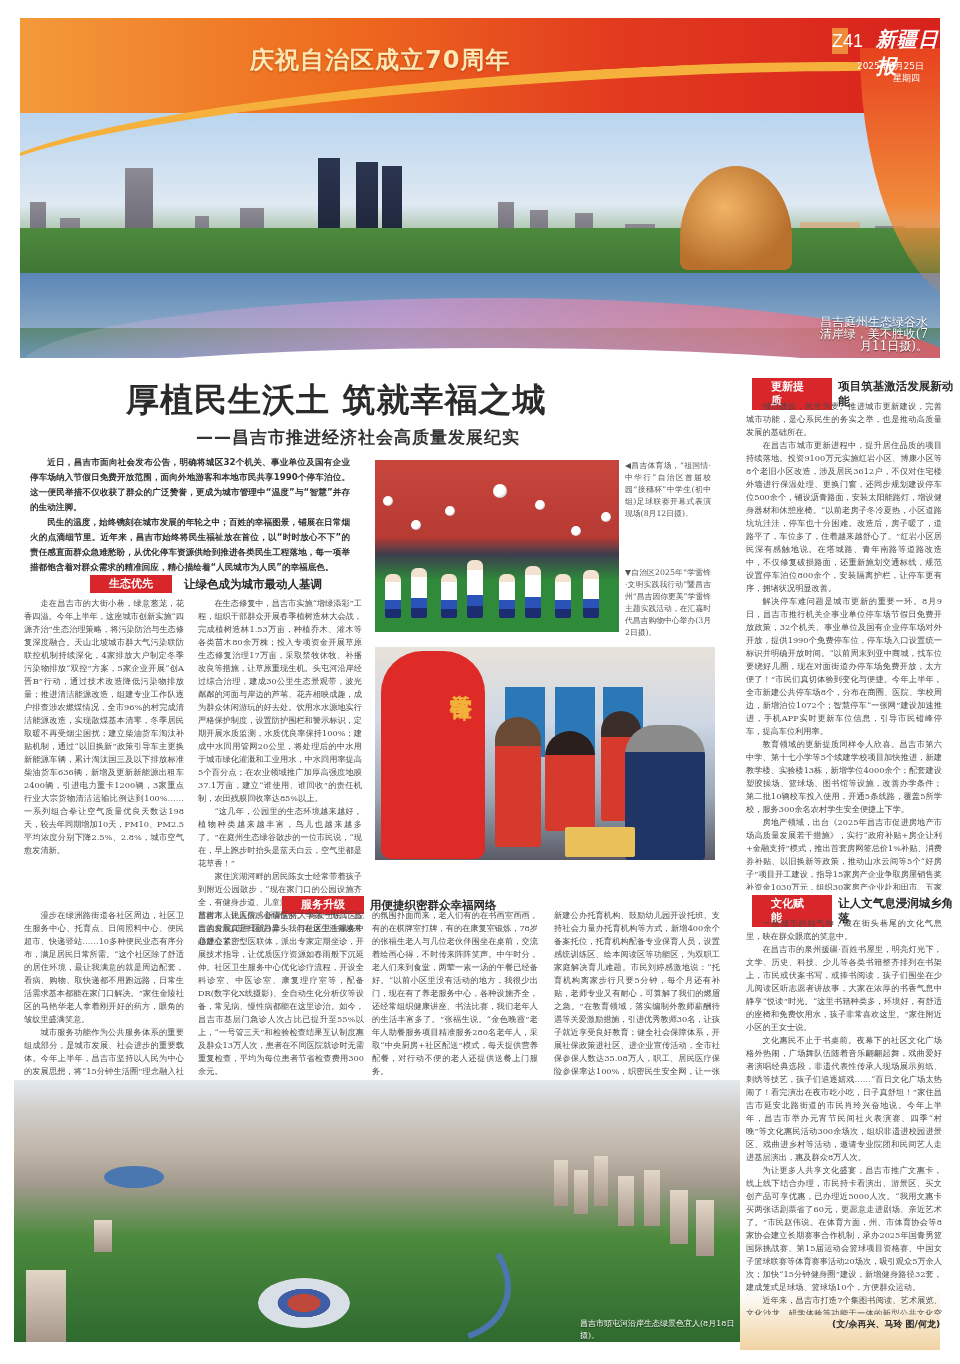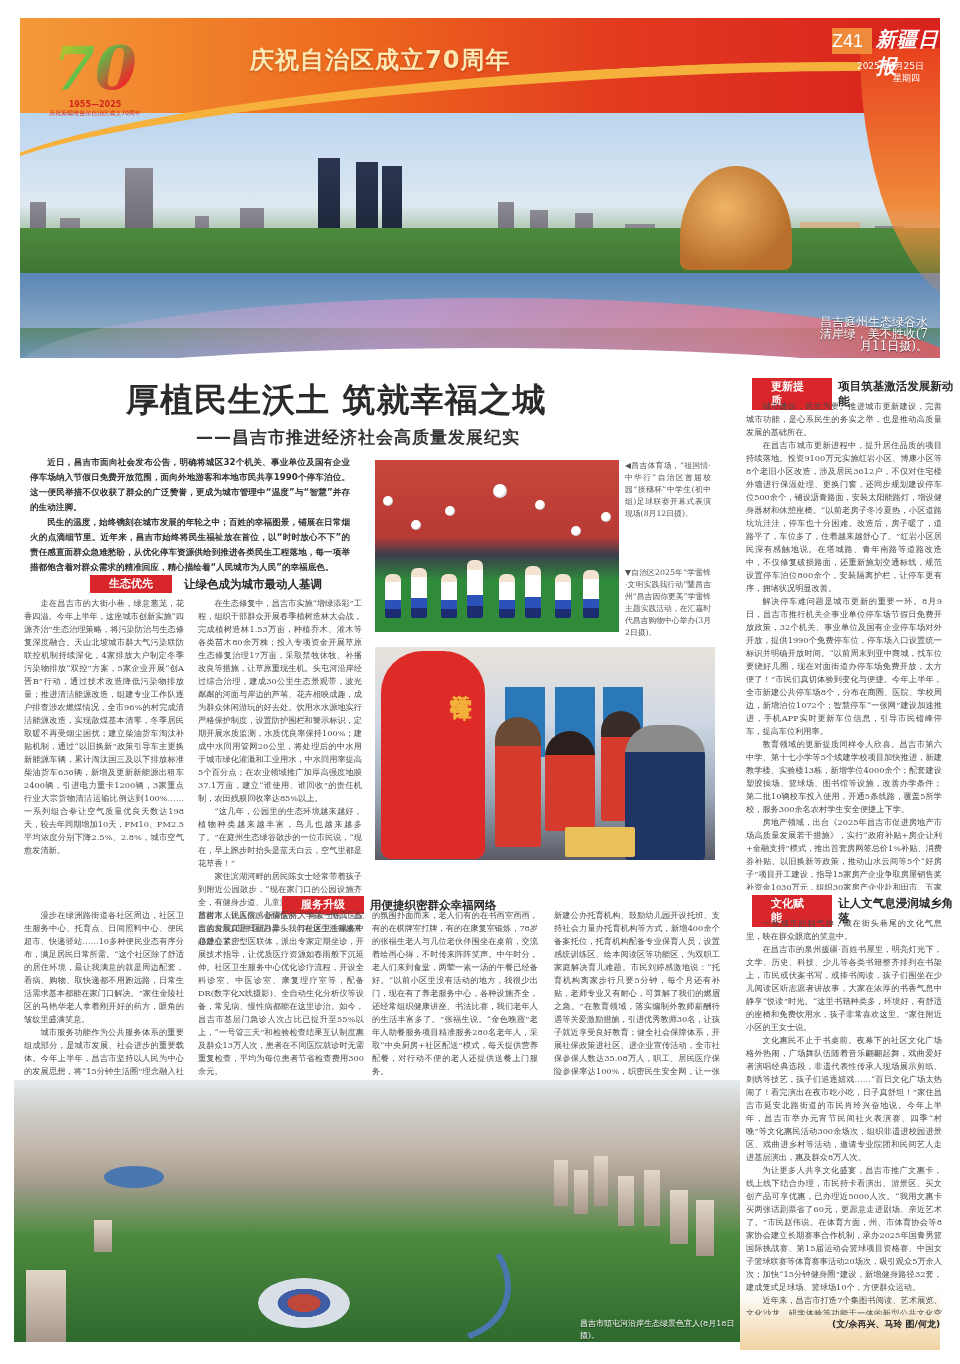--- a/index.html
+++ b/index.html
@@ -19,22 +19,22 @@
   .logo-70 { position: absolute; left: 20px; top: 20px; width: 110px; height: 110px; }
   .logo-70 .num { font-family: "DejaVu Serif", serif; font-size: 60px; font-weight: bold; font-style: italic;
     background: linear-gradient(135deg, #f4c21c, #5cc04b 45%, #e6322b 75%);
     -webkit-background-clip: text; background-clip: text; color: transparent; line-height: 60px; display: block; text-align: center; }
   .logo-70 .years { font-size: 8px; color: #d0281c; text-align: center; display: block; margin-top: 2px; font-weight: bold; }
   .logo-70 .sub { font-size: 6px; color: #d0281c; text-align: center; display: block; }
   .banner-title { position: absolute; left: 230px; top: 26px; font-size: 24px; font-weight: bold; color: #fde7b3; letter-spacing: 1px;
     text-shadow: 0 1px 2px rgba(120,40,0,.5); }
   .banner-calli { position: absolute; left: 598px; top: 26px; font-family: "DejaVu Serif", serif; font-size: 40px; font-weight: bold; font-style: italic;
     color: #f6d37a; text-shadow: 0 2px 2px rgba(120,30,0,.5); letter-spacing: 2px; }
-  .page-badge { position: absolute; left: 812px; top: 10px; width: 40px; height: 26px; background: #ef8a3b; color: #fff;
-    font-size: 18px; line-height: 26px; text-align: left; font-family: "Liberation Sans", sans-serif; }
+  .page-badge { position: absolute; left: 812px; top: 10px; width: 16px; height: 26px; background: #ef8a3b; color: #fff;
+    font-size: 18px; line-height: 26px; text-align: right; font-family: "Liberation Sans", sans-serif; }
   .paper-name { position: absolute; left: 856px; top: 8px; font-family: "DejaVu Serif", serif; font-size: 20px; font-weight: bold; font-style: italic; color: #fff; letter-spacing: 1px; }
   .pub-date { position: absolute; right: 16px; top: 42px; font-size: 9px; color: #fff; text-align: center; }
   .pub-weekday { position: absolute; right: 20px; top: 54px; font-size: 9px; color: #fff; text-align: right; }
 
   
   .skyline { position: absolute; left: 0; top: 140px; width: 920px; height: 170px; }
   .sky-b { position: absolute; bottom: 70px; background: linear-gradient(180deg,#8c8a93,#615e6a); }
   .greenery { position: absolute; left: 0; bottom: 40px; width: 920px; height: 60px; background: linear-gradient(180deg,#4d8a3d,#3b6f31); }
   .lake { position: absolute; left: 0; bottom: 0; width: 920px; height: 55px; background: linear-gradient(180deg,#5a86b6,#8aa8c6); }
   .dome { position: absolute; left: 660px; top: 148px; width: 112px; height: 104px;
@@ -114,25 +114,20 @@
     <div class="greenery"></div>
     <div class="lake"></div>
   </div>
   <div class="dome"></div>
   <div class="ribbon"></div>
   <div class="ribbon-white"></div>
   <div class="banner-top"></div>
   <div class="banner-swoosh"></div>
   <div class="banner-swoosh2"></div>
 
-  <div class="logo-70">
-    <span class="num">70</span>
-    <span class="years">1955—2025</span>
-    <span class="sub">庆祝新疆维吾尔自治区成立70周年</span>
-  </div>
   <div class="banner-title">庆祝自治区成立70周年</div>
   <div class="page-badge">Z41</div>
   <div class="paper-name">新疆日报</div>
   <div class="pub-date">2025年9月25日</div>
   <div class="pub-weekday">星期四</div>
   <div class="banner-caption">昌吉庭州生态绿谷水清岸绿，美不胜收(7月11日摄)。</div>
 </div>
 
 <h1 class="headline">厚植民生沃土  筑就幸福之城</h1>
 <h2 class="subheadline">——昌吉市推进经济社会高质量发展纪实</h2>

